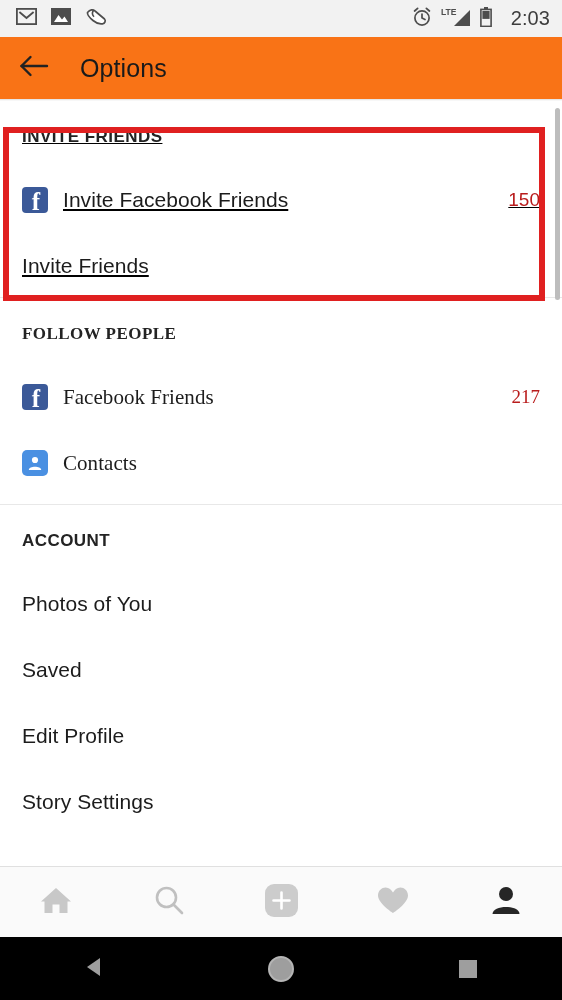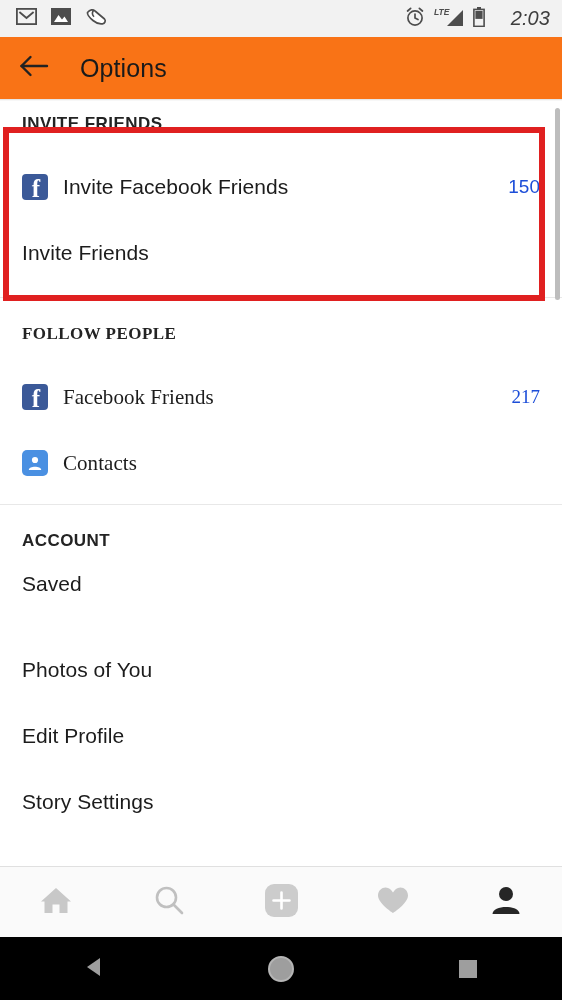--- a/index.html
+++ b/index.html
@@ -17,24 +17,24 @@
 
   
   .statusbar {
     position: absolute; top: 0; left: 0;
     width: 562px; height: 37px;
     background: #f2f2f2;
     display: flex; align-items: center;
     padding: 0 12px 0 16px;
   }
   .sb-left { display: flex; align-items: center; gap: 14px; }
-  .sb-right { margin-left: auto; display: flex; align-items: center; gap: 9px; font-style: italic; }
+  .sb-right { margin-left: auto; display: flex; align-items: center; gap: 9px; }
   .sb-time {
     font-size: 20px; color: #3d3d3d; font-weight: 400;
-    letter-spacing: .1px; margin-left: 17px;
+    letter-spacing: .1px; margin-left: 10px;
   }
   .sb-icon { display: block; }
 
   
   .appbar {
     position: absolute; top: 37px; left: 0;
     width: 562px; height: 62px;
     background: #f97316;
     display: flex; align-items: center;
   }
@@ -80,21 +80,21 @@
     flex: 0 0 26px;
     display: flex; align-items: center; justify-content: center;
     margin-right: 15px;
   }
   .row-label {
     font-size: 21px; color: #1c1c1c; font-weight: 400;
     letter-spacing: .05px;
   }
   .row-count {
     margin-left: auto;
-    font-size: 19px; color: #1d4ed8; font-weight: 400;
+    font-size: 19px; color: #b91c1c; font-weight: 400;
   }
   .row.no-icon .row-label { margin-left: 0; }
 
   
   .fb-icon {
     width: 26px; height: 26px; border-radius: 4px;
     background: #3b5998;
     position: relative; overflow: hidden;
   }
   .fb-icon::after {
@@ -225,21 +225,21 @@
           <path d="M11.5 3 L2.5 12 L11.5 21" fill="none" stroke="#222222" stroke-width="2.4" stroke-linecap="round" stroke-linejoin="round"></path>
         </svg>
       </span>
     </div>
     <div class="appbar-title">Options</div>
   </div>
   <div class="appbar-shadow"></div>
 
   <div class="content">
 
-    <div class="section" style="padding-top:13px;height:196px;">
+    <div class="section" style="padding-top:26px;height:196px;text-decoration:underline;">
       <div class="section-header">INVITE FRIENDS</div>
       <div class="row" style="margin-top:20px;">
         <span class="row-icon">
           <span class="fb-icon"></span>
         </span>
         <span class="row-label">Invite Facebook Friends</span>
         <span class="row-count">150</span>
       </div>
       <div class="row no-icon">
         <span class="row-label">Invite Friends</span>
@@ -271,25 +271,25 @@
         <span class="row-label">Contacts</span>
         <span class="row-count"></span>
       </div>
       <div class="scrollbar-track" style="top:-190px;"></div>
     </div>
 
     <div class="divider"></div>
 
     <div class="section" style="padding-top:26px;">
       <div class="section-header">ACCOUNT</div>
+      <div class="row no-icon" style="margin-top:20px;">
+        <span class="row-label">Photos of You</span>
+      </div>
       <div class="row no-icon">
         <span class="row-label">Saved</span>
-      </div>
-      <div class="row no-icon" style="margin-top:20px;">
-        <span class="row-label">Photos of You</span>
       </div>
       <div class="row no-icon">
         <span class="row-label">Edit Profile</span>
       </div>
       <div class="row no-icon">
         <span class="row-label">Story Settings</span>
       </div>
     </div>
 
   </div>

